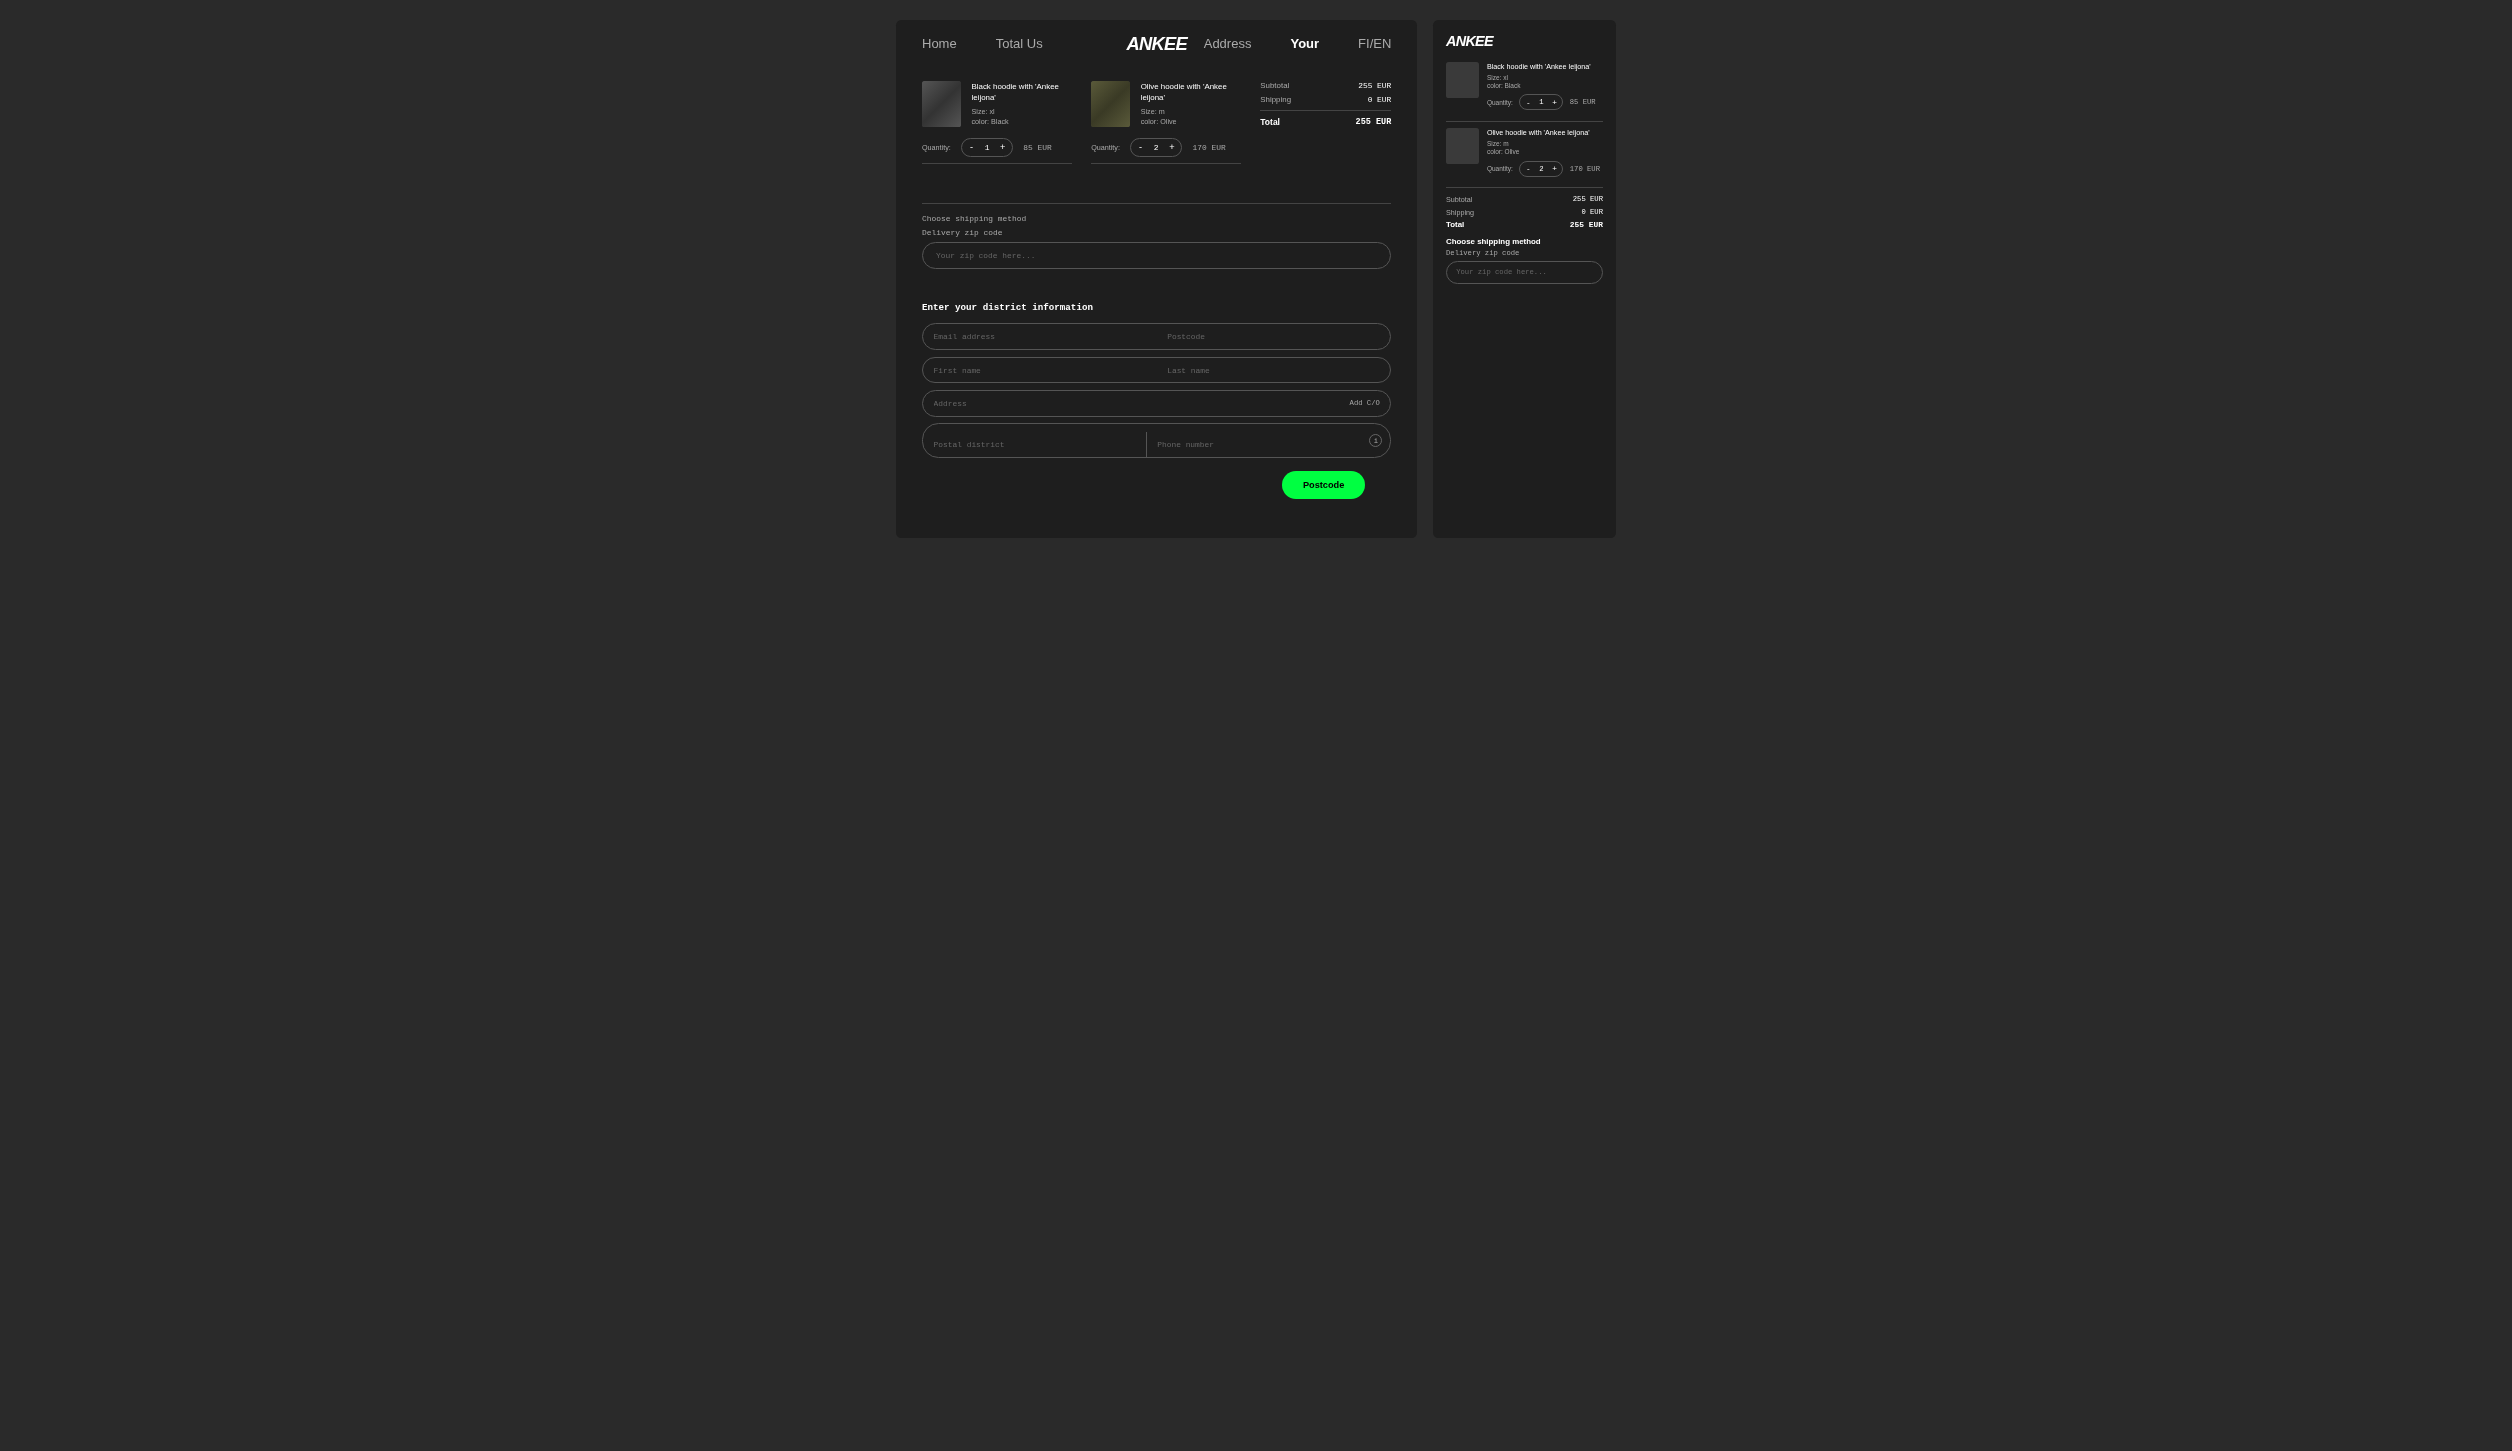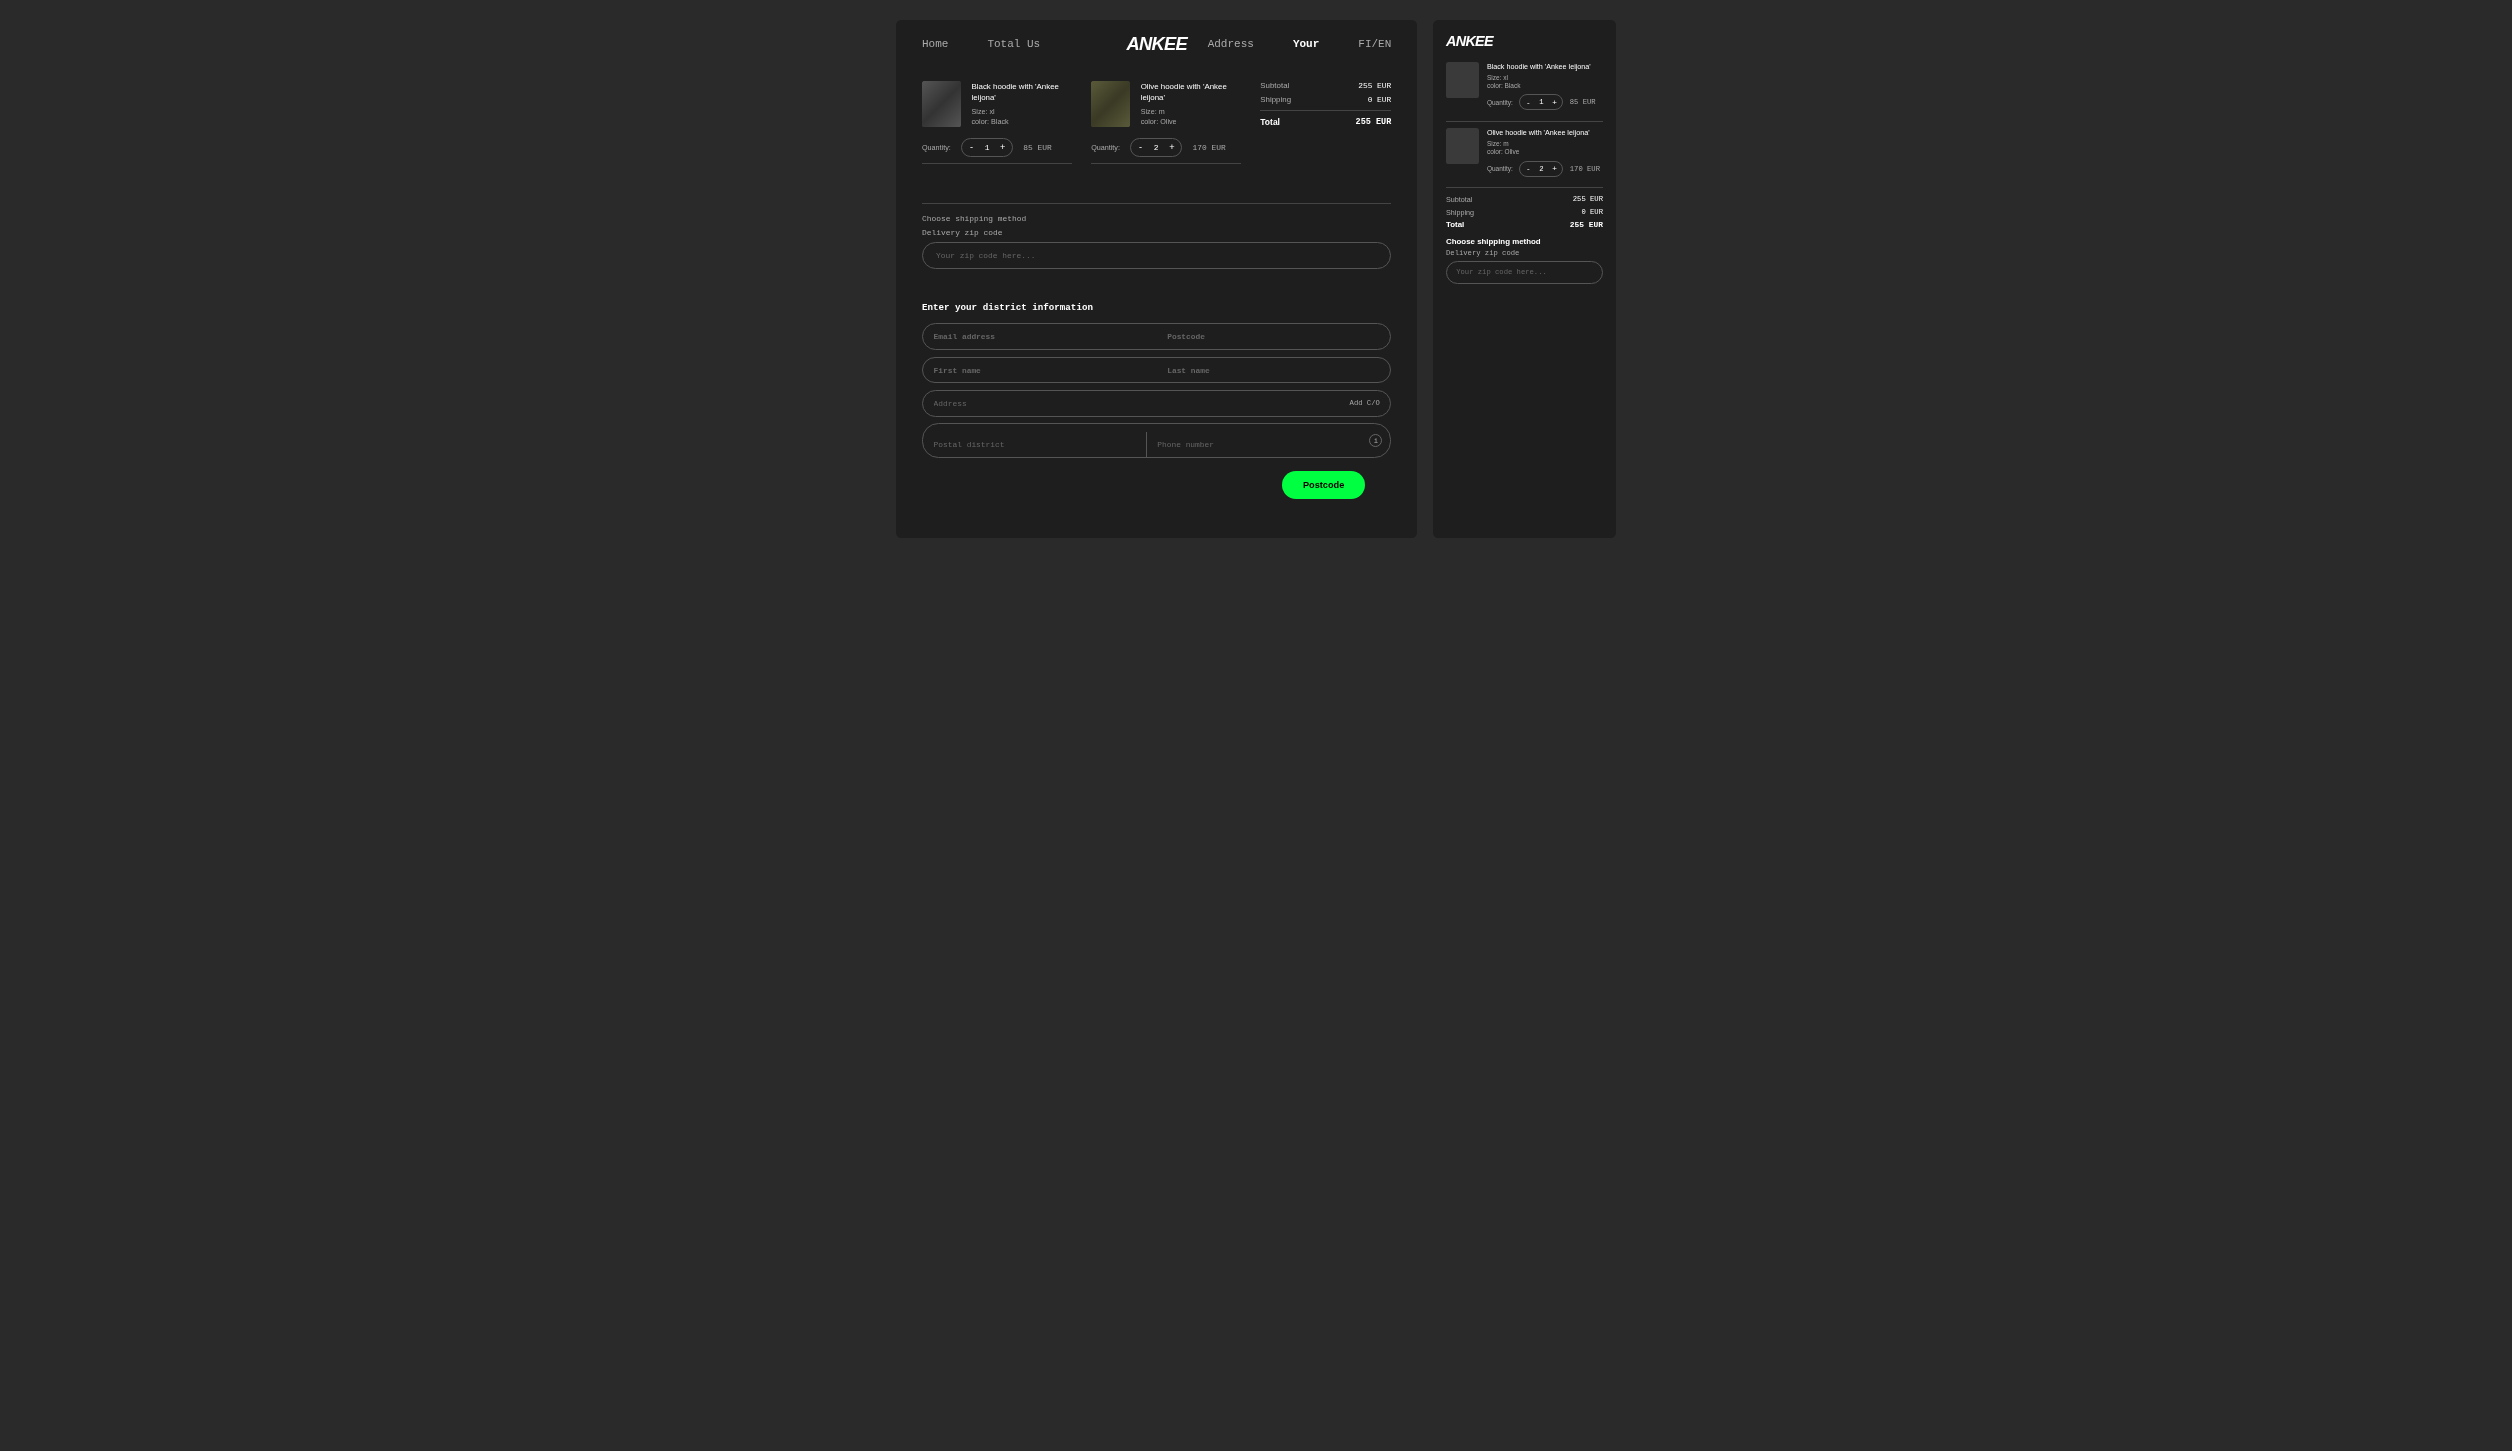--- a/index.html
+++ b/index.html
@@ -51,22 +51,22 @@
     }
 
     .nav-right {
       justify-content: flex-end;
       flex: 1;
     }
 
     .nav-link {
       color: #aaaaaa;
       text-decoration: none;
-      font-size: 11px;
-      font-family: Liberation Mono, monospace;
+      font-size: 13px;
+      font-family: Liberation Sans, sans-serif;
       cursor: pointer;
     }
 
     .nav-link.active {
       color: #ffffff;
       font-weight: bold;
     }
 
     .logo-text {
       font-size: 18.3px;
@@ -321,21 +321,20 @@
 
     .form-input-wrapper {
       position: relative;
       flex: 1;
       display: flex;
       align-items: center;
     }
 
     .form-input-wrapper .form-input {
       width: 100%;
-      font-weight: bold;
     }
 
     .address-row {
       display: flex;
       border: 0.7px solid #555;
       border-radius: 16.4px;
       overflow: hidden;
       margin-bottom: 6.5px;
       align-items: center;
     }

